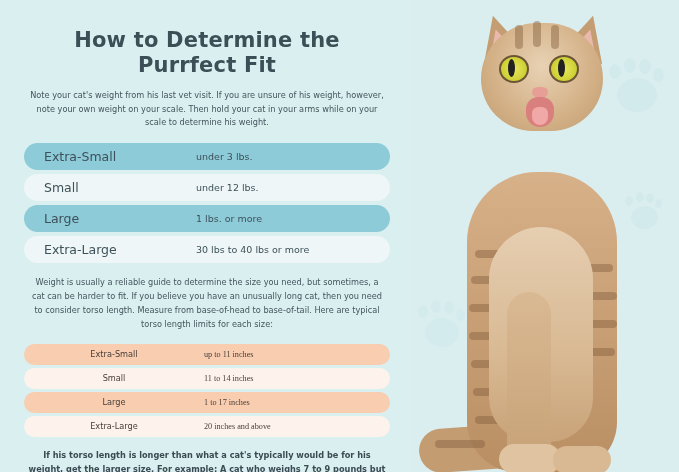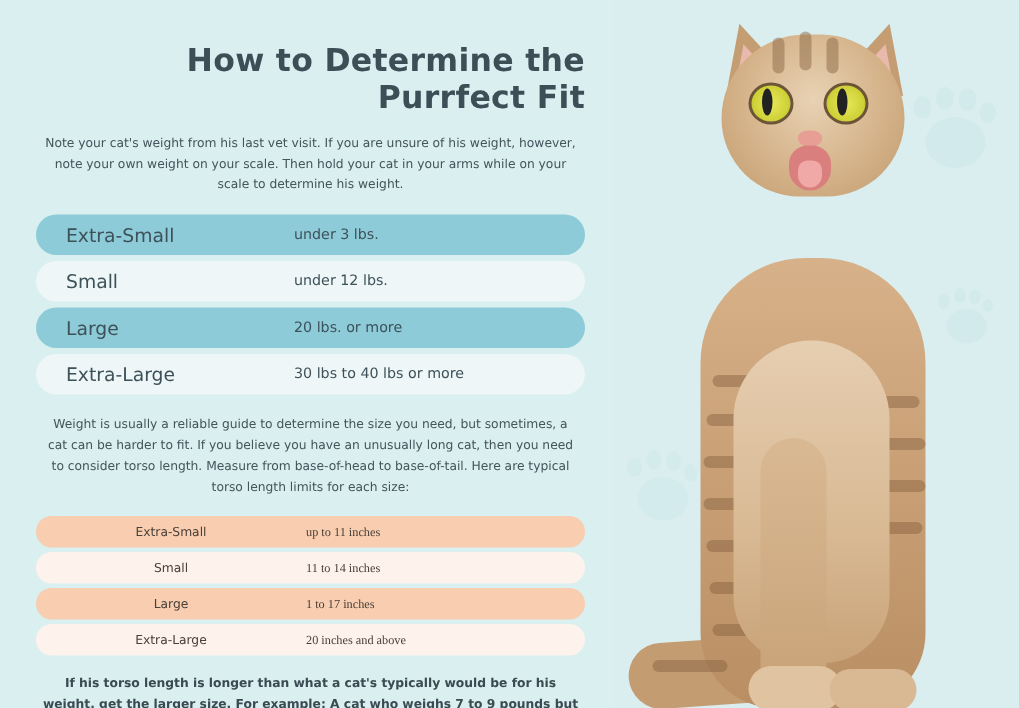--- a/index.html
+++ b/index.html
@@ -196,21 +196,21 @@
     padding: 0 24px;
     box-sizing: border-box;
   }
   h1.title {
     margin: 28px 0 0 0;
     font-family: "DejaVu Sans", sans-serif;
     font-size: 21px;
     font-weight: bold;
     color: #3c4f57;
     letter-spacing: 0.2px;
-    text-align: right;
+    text-align: center;
     line-height: 1.2;
   }
   .intro {
     margin: 11px 0 12px 0;
     font-size: 8.2px;
     line-height: 1.65;
     color: #45555c;
     text-align: center;
     padding: 0 6px;
   }
@@ -295,21 +295,21 @@
       <div class="size-row alt">
         <span class="label">Extra-Small</span>
         <span class="value">under 3 lbs.</span>
       </div>
       <div class="size-row plain">
         <span class="label">Small</span>
         <span class="value">under 12 lbs.</span>
       </div>
       <div class="size-row alt">
         <span class="label">Large</span>
-        <span class="value">20 lbs. or more</span>
+        <span class="value">1 lbs. or more</span>
       </div>
       <div class="size-row plain">
         <span class="label">Extra-Large</span>
         <span class="value">30 lbs to 40 lbs or more</span>
       </div>
     </div>
 
     <p class="mid-text">Weight is usually a reliable guide to determine the size you need, but sometimes, a cat can be harder to fit. If you believe you have an unusually long cat, then you need to consider torso length. Measure from base-of-head to base-of-tail. Here are typical torso length limits for each size:</p>
 
     <div class="torso-table">

